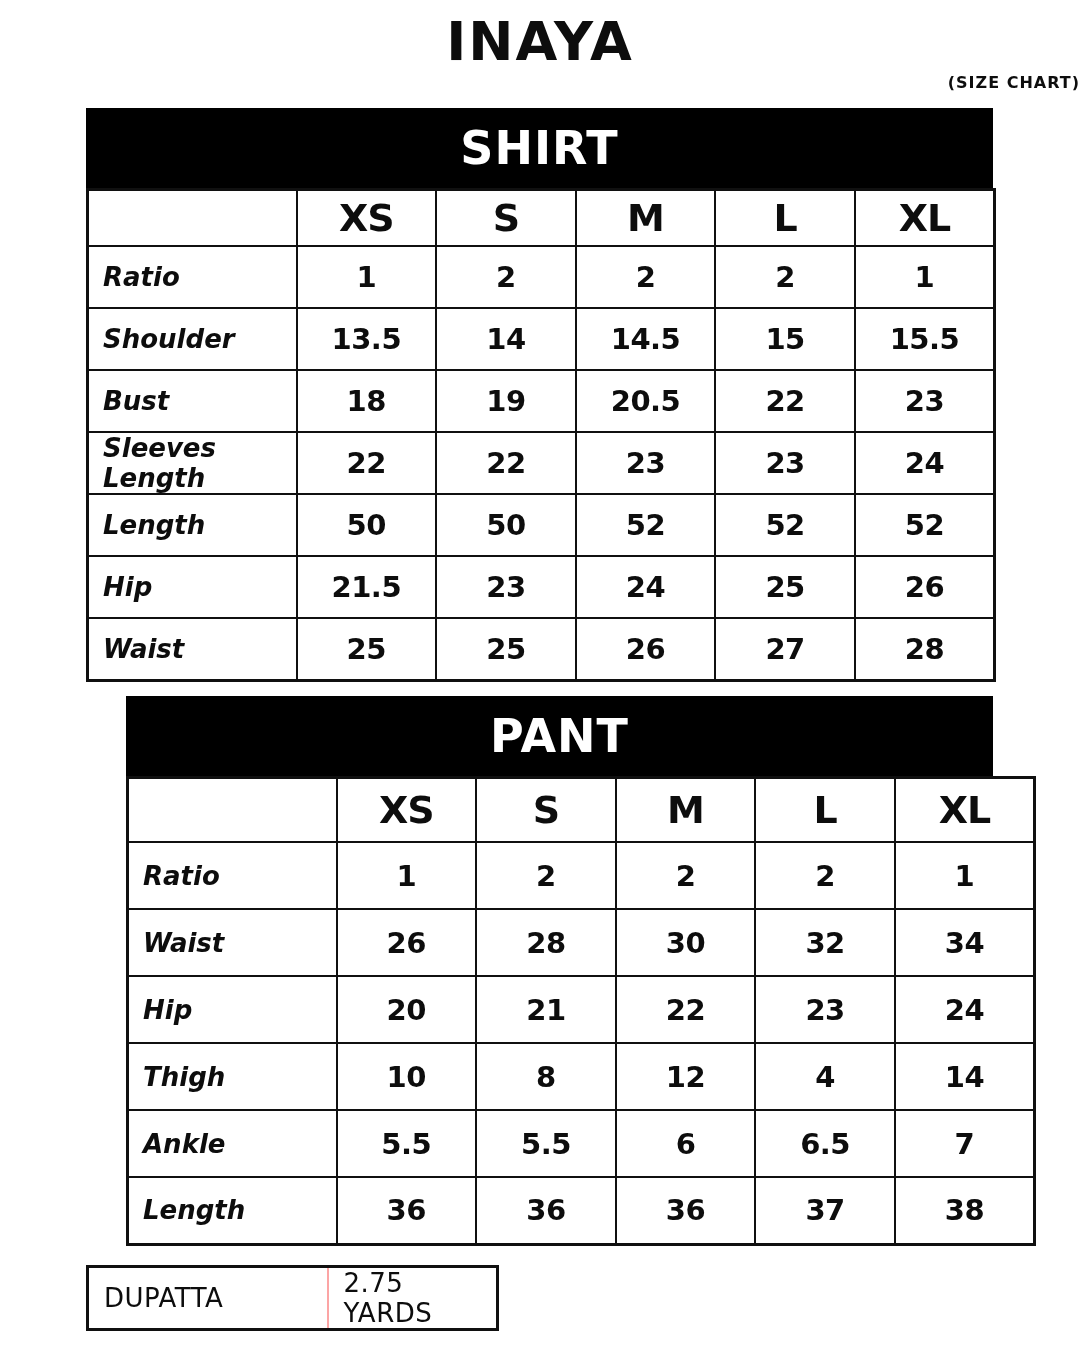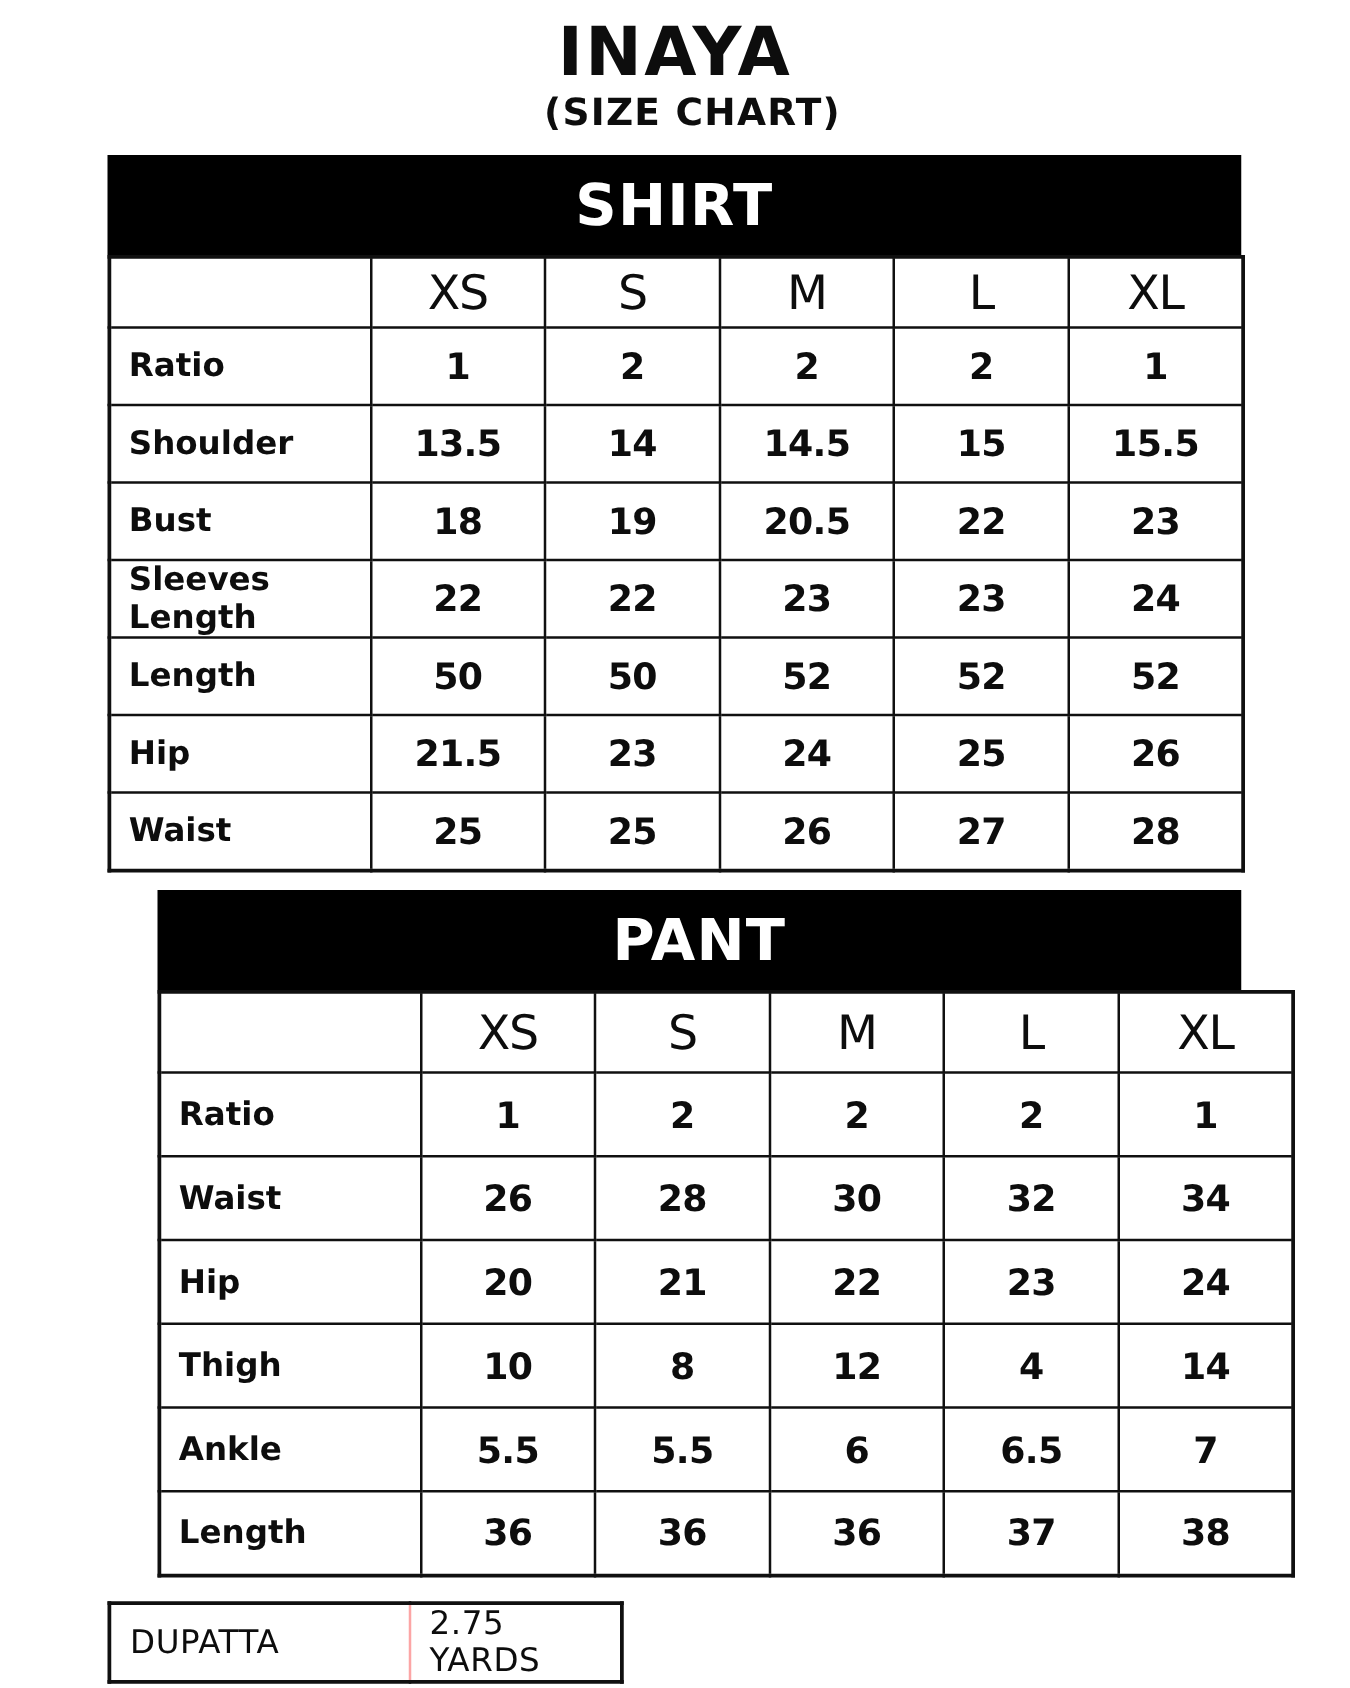--- a/index.html
+++ b/index.html
@@ -14,22 +14,22 @@
 
   .title {
     padding-top: 14px;
     text-align: center;
     font-size: 54px;
     font-weight: 700;
     letter-spacing: 2px;
     line-height: 1.05;
   }
   .subtitle {
-    text-align: center;
-    font-size: 30px;
+    text-align: right;
+    font-size: 16px;
     font-weight: 700;
     letter-spacing: 1px;
     margin-top: 2px;
     padding-left: 28px;
   }
 
   .chart-section { width: 907px; margin-left: 86px; }
   .shirt-section { margin-top: 16px; }
   .pant-section  { margin-top: 14px; padding-left: 40px; }
 
@@ -55,25 +55,26 @@
     vertical-align: middle;
   }
   col.label-col { width: 209px; }
   col.val-col   { width: 139.6px; }
 
   .label-cell {
     text-align: left;
     padding-left: 14px;
     font-size: 26px;
     font-weight: 700;
+    font-style: italic;
   }
   .size-cell {
     text-align: center;
     font-size: 38px;
-    font-weight: 400;
+    font-weight: 700;
     letter-spacing: -1px;
   }
   .value-cell {
     text-align: center;
     font-size: 29px;
     font-weight: 700;
     letter-spacing: -0.5px;
   }
 
   .shirt-section tr.size-row { height: 57px; }

